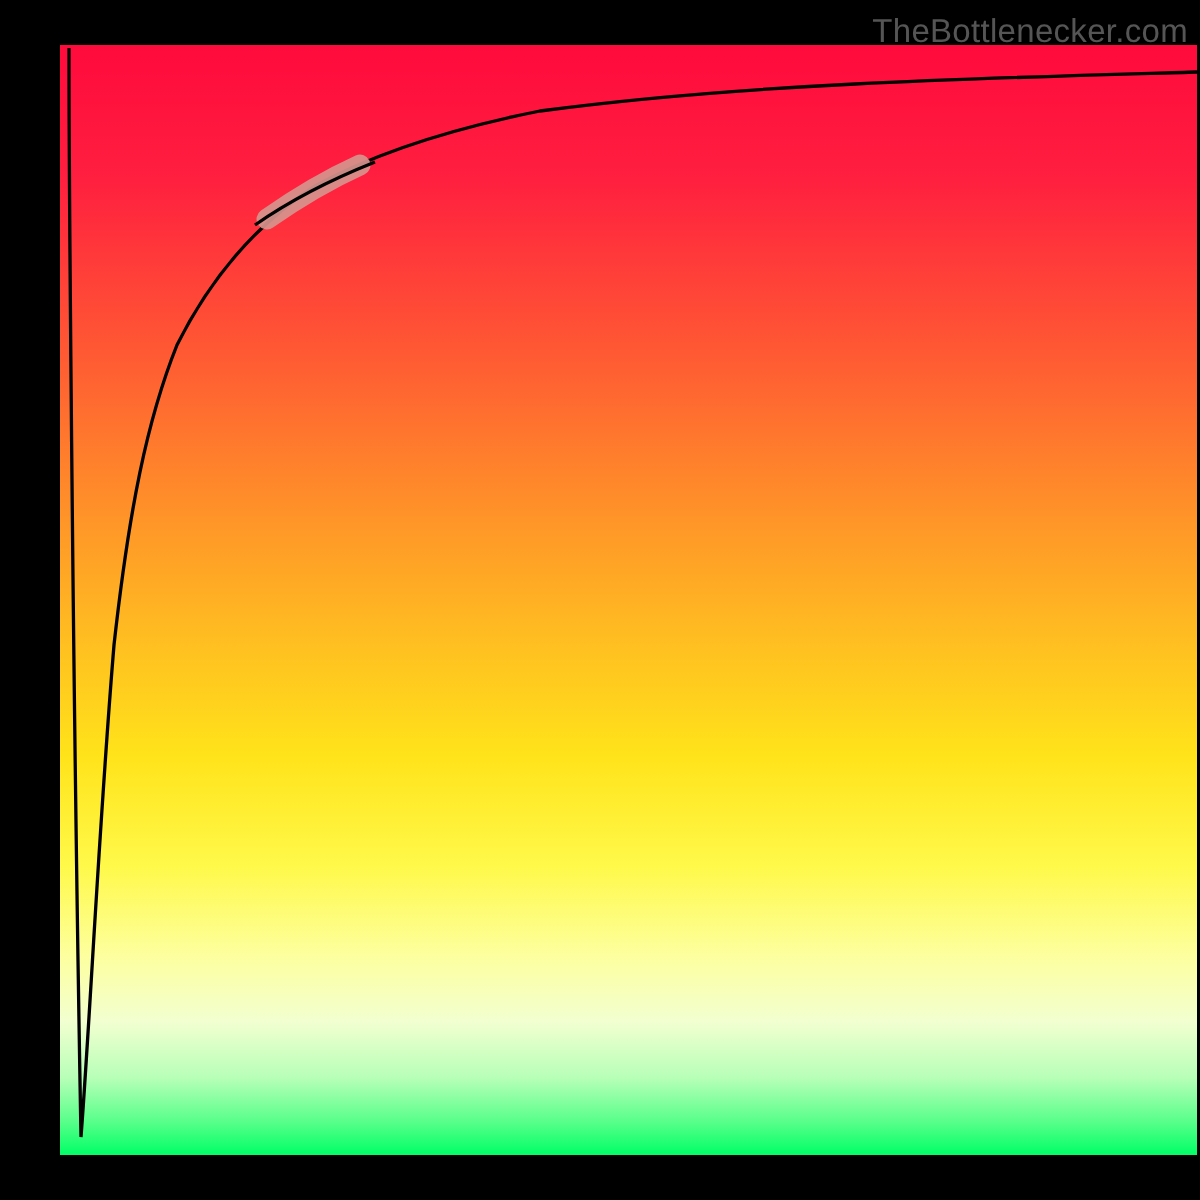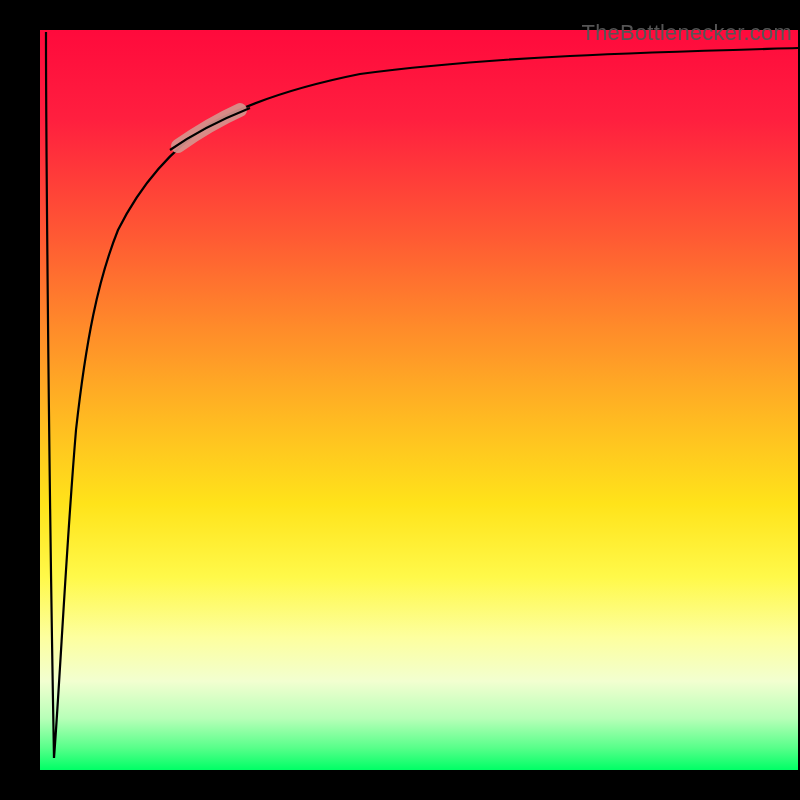--- a/index.html
+++ b/index.html
@@ -41,21 +41,21 @@
   .curve-svg {
     position: absolute;
     left: 0;
     top: 0;
     width: 758px;
     height: 740px;
     overflow: visible;
   }
   .attribution {
     position: absolute;
-    top: 20px;
+    top: 8px;
     right: 8px;
     color: #555;
     font-size: 22px;
     letter-spacing: 0.2px;
   }
 </style>
 </head>
 <body>
 
 <div class="frame">

